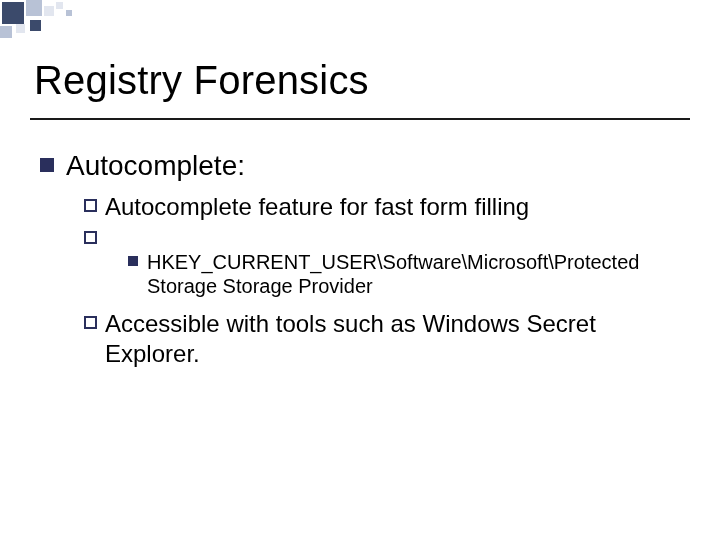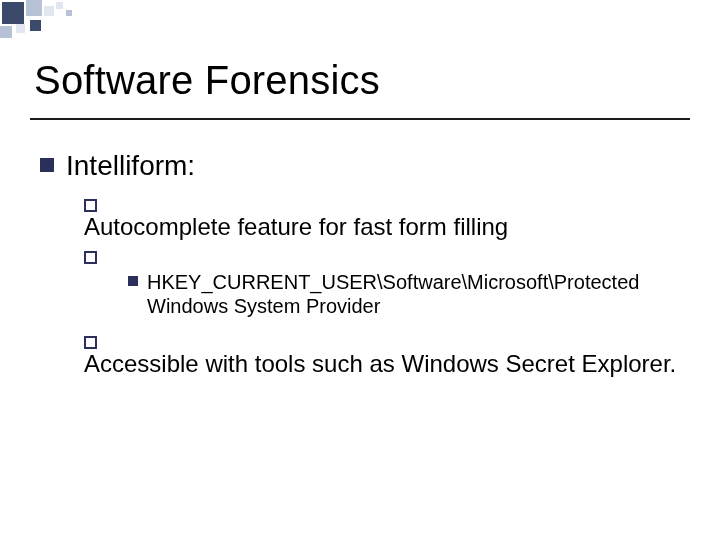--- a/index.html
+++ b/index.html
@@ -37,21 +37,21 @@
   }
   .content {
     position: absolute;
     left: 40px; right: 36px;
     top: 150px;
   }
   .lvl1 { display: flex; margin-bottom: 10px; }
   .lvl1 .b { width: 14px; height: 14px; background: #2a2f5c; margin-top: 8px; margin-right: 12px; flex: 0 0 auto; }
   .lvl1 .t { font-size: 28px; }
   .lvl2-group { margin-left: 44px; }
-  .lvl2 { display: flex; margin-bottom: 2px; flex-direction: column; }
+  .lvl2 { display: flex; margin-bottom: 2px; }
   .lvl2 .b { width: 13px; height: 13px; border: 2px solid #2a2f5c; margin-top: 7px; margin-right: 8px; flex: 0 0 auto; }
   .lvl2 .t { font-size: 24px; line-height: 1.25; }
   .lvl3-group { margin-left: 44px; margin-top: 6px; margin-bottom: 10px; }
   .lvl3 { display: flex; margin-bottom: 2px; }
   .lvl3 .b { width: 10px; height: 10px; background: #2a2f5c; margin-top: 6px; margin-right: 9px; flex: 0 0 auto; }
   .lvl3 .t { font-size: 20px; line-height: 1.22; }
 </style>
 </head>
 <body>
 
@@ -59,45 +59,45 @@
   <div class="sq" style="left:2px; top:2px; width:22px; height:22px;"></div>
   <div class="sq light" style="left:26px; top:0px; width:16px; height:16px;"></div>
   <div class="sq pale" style="left:44px; top:6px; width:10px; height:10px;"></div>
   <div class="sq light" style="left:0px; top:26px; width:12px; height:12px;"></div>
   <div class="sq pale" style="left:16px; top:24px; width:9px; height:9px;"></div>
   <div class="sq" style="left:30px; top:20px; width:11px; height:11px;"></div>
   <div class="sq pale" style="left:56px; top:2px; width:7px; height:7px;"></div>
   <div class="sq light" style="left:66px; top:10px; width:6px; height:6px;"></div>
 </div>
 
-<h1 class="slide-title">Software Forensics</h1>
+<h1 class="slide-title">Registry Forensics</h1>
 <div class="title-rule"></div>
 
 <div class="content">
 
   <div class="lvl1">
     <div class="b"></div>
-    <div class="t">Intelliform:</div>
+    <div class="t">Autocomplete:</div>
   </div>
 
   <div class="lvl2-group">
 
     <div class="lvl2">
       <div class="b"></div>
       <div class="t">Autocomplete feature for fast form filling</div>
     </div>
 
     <div class="lvl2">
       <div class="b"></div>
     </div>
 
     <div class="lvl3-group">
       <div class="lvl3">
         <div class="b"></div>
-        <div class="t">HKEY_CURRENT_USER\Software\Microsoft\Protected Windows System Provider</div>
+        <div class="t">HKEY_CURRENT_USER\Software\Microsoft\Protected Storage Storage Provider</div>
       </div>
     </div>
 
     <div class="lvl2">
       <div class="b"></div>
       <div class="t">Accessible with tools such as Windows Secret Explorer.</div>
     </div>
 
   </div>
 

